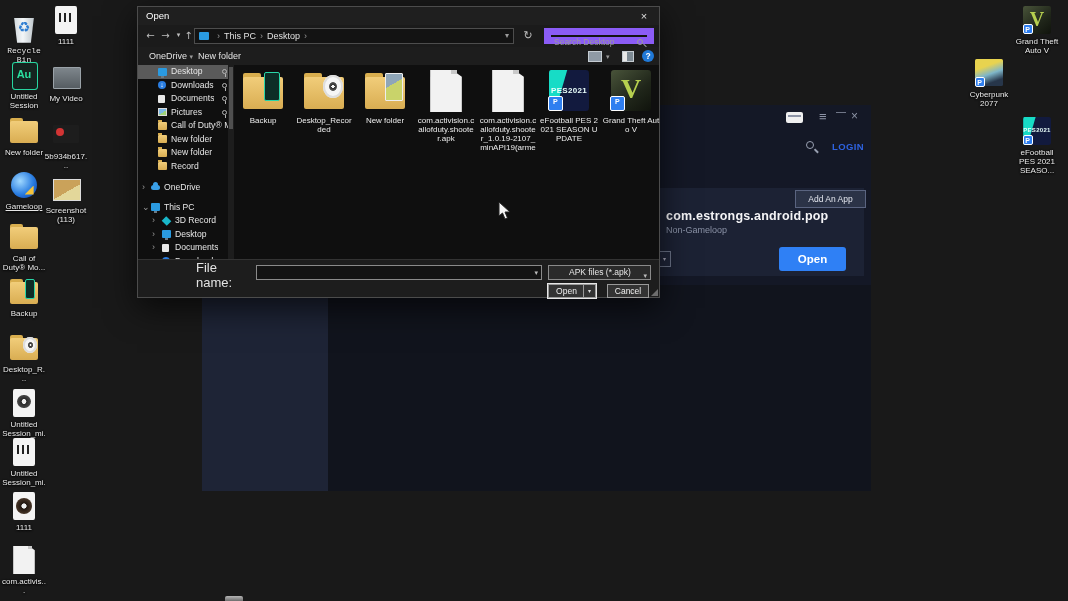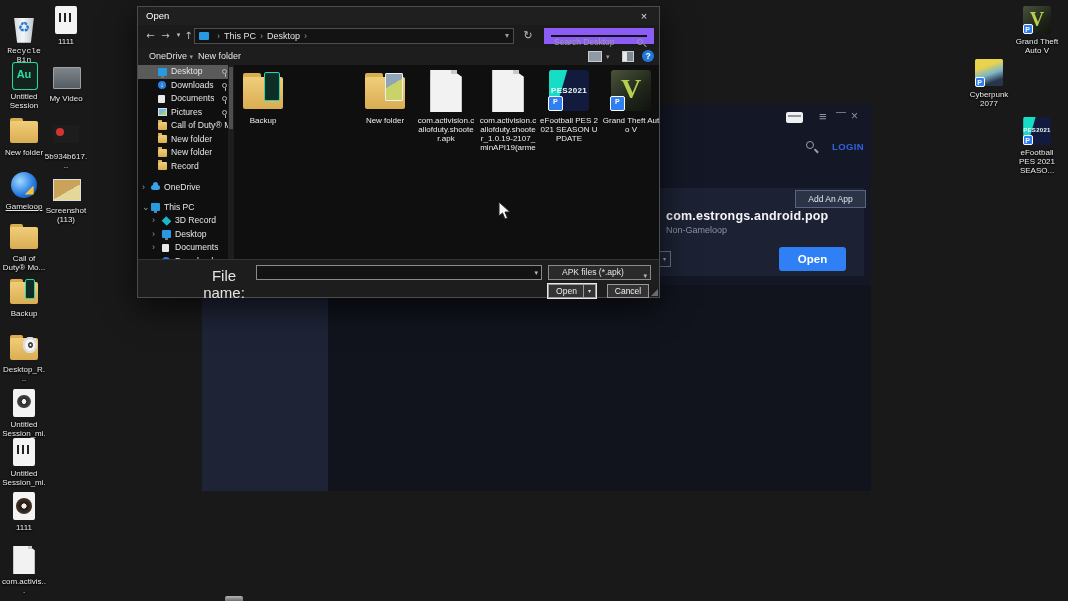--- a/index.html
+++ b/index.html
@@ -124,27 +124,27 @@
   .s-cloud::before { content:""; position:absolute; left:2px; top:-3px; width:5px; height:5px; border-radius:50%; background:#3aa0e8; }
   .s-3d { background:#19b7c9; transform:rotate(45deg) scale(.8); }
   .sscroll { position:absolute; left:90px; top:0; width:6px; bottom:0; background:#1d1d1d; }
   .sthumb { position:absolute; left:1px; top:2px; width:4px; height:62px; background:#4f4f4f; }
   
   .fit { position:absolute; width:58px; text-align:center; top:4px; }
   .fico { position:relative; width:44px; height:44px; margin:0 auto; }
   .fit .lbl { margin-top:3px; font-size:8px; line-height:9px; color:#ececec; word-break:break-all; max-height:38px; overflow:hidden; }
   
   .dfoot { position:absolute; left:0; right:0; bottom:0; height:38px; background:#1d1d1d; border-top:1px solid #333; }
-  .fnl { position:absolute; left:58px; top:7px; width:56px; text-align:center; font-size:15px; color:#e3e3e3; }
+  .fnl { position:absolute; left:58px; top:0; width:56px; text-align:left; font-size:13px; color:#e3e3e3; }
   .fncombo { position:absolute; left:118px; top:5px; width:286px; height:15px; background:#131313; border:1px solid #8a8a8a; }
   .fncombo input { position:absolute; left:3px; top:1px; width:266px; height:11px; background:transparent; border:none;
     outline:none; color:#ddd; font-size:9px; font-family:"Liberation Sans",sans-serif; }
   .ccaret { position:absolute; right:3px; top:3px; color:#bbb; font-size:7px; }
   .ftype { position:absolute; left:410px; top:5px; width:103px; height:15px; background:#2a2a2a; border:1px solid #8a8a8a;
-    font-size:8.5px; line-height:13px; color:#e6e6e6; padding-left:13px; }
+    font-size:8.5px; line-height:13px; color:#e6e6e6; padding-left:20px; }
   .btn { position:absolute; top:24px; height:14px; background:#333; border:1px solid #9a9a9a;
     font-size:8.5px; color:#f0f0f0; text-align:center; line-height:12px; }
   .btn-open { left:410px; width:48px; box-shadow:0 0 0 1px #e6e6e6; }
   .btn-open .split { position:absolute; right:0; top:0; width:12px; height:12px; border-left:1px solid #9a9a9a;
     color:#ddd; font-size:6px; line-height:12px; }
   .btn-open .olbl { position:absolute; left:0; top:0; width:35px; }
   .btn-cancel { left:469px; width:42px; }
   .grip { position:absolute; right:1px; bottom:1px; width:0; height:0;
     border-left:7px solid transparent; border-bottom:7px solid #6d6d6d; }
 
@@ -391,20 +391,26 @@
     <div class="sscroll">
         <div class="sthumb"></div>
       </div>
 
     <div class="fit" style="left:96px;">
       <div class="fico k-folder">
           <span class="ovl ov-au"></span>
         </div>
       <div class="lbl">Backup</div>
     </div>
+    <div class="fit" style="left:157px;">
+      <div class="fico k-folder">
+          <span class="ovl ov-disc"></span>
+        </div>
+      <div class="lbl">Desktop_Recorded</div>
+    </div>
     <div class="fit" style="left:218px;">
       <div class="fico k-folder">
           <span class="ovl ov-img"></span>
         </div>
       <div class="lbl">New folder</div>
     </div>
     <div class="fit" style="left:279px;">
       <div class="fico k-apk"></div>
       <div class="lbl">com.activision.callofduty.shooter.apk</div>
     </div>

